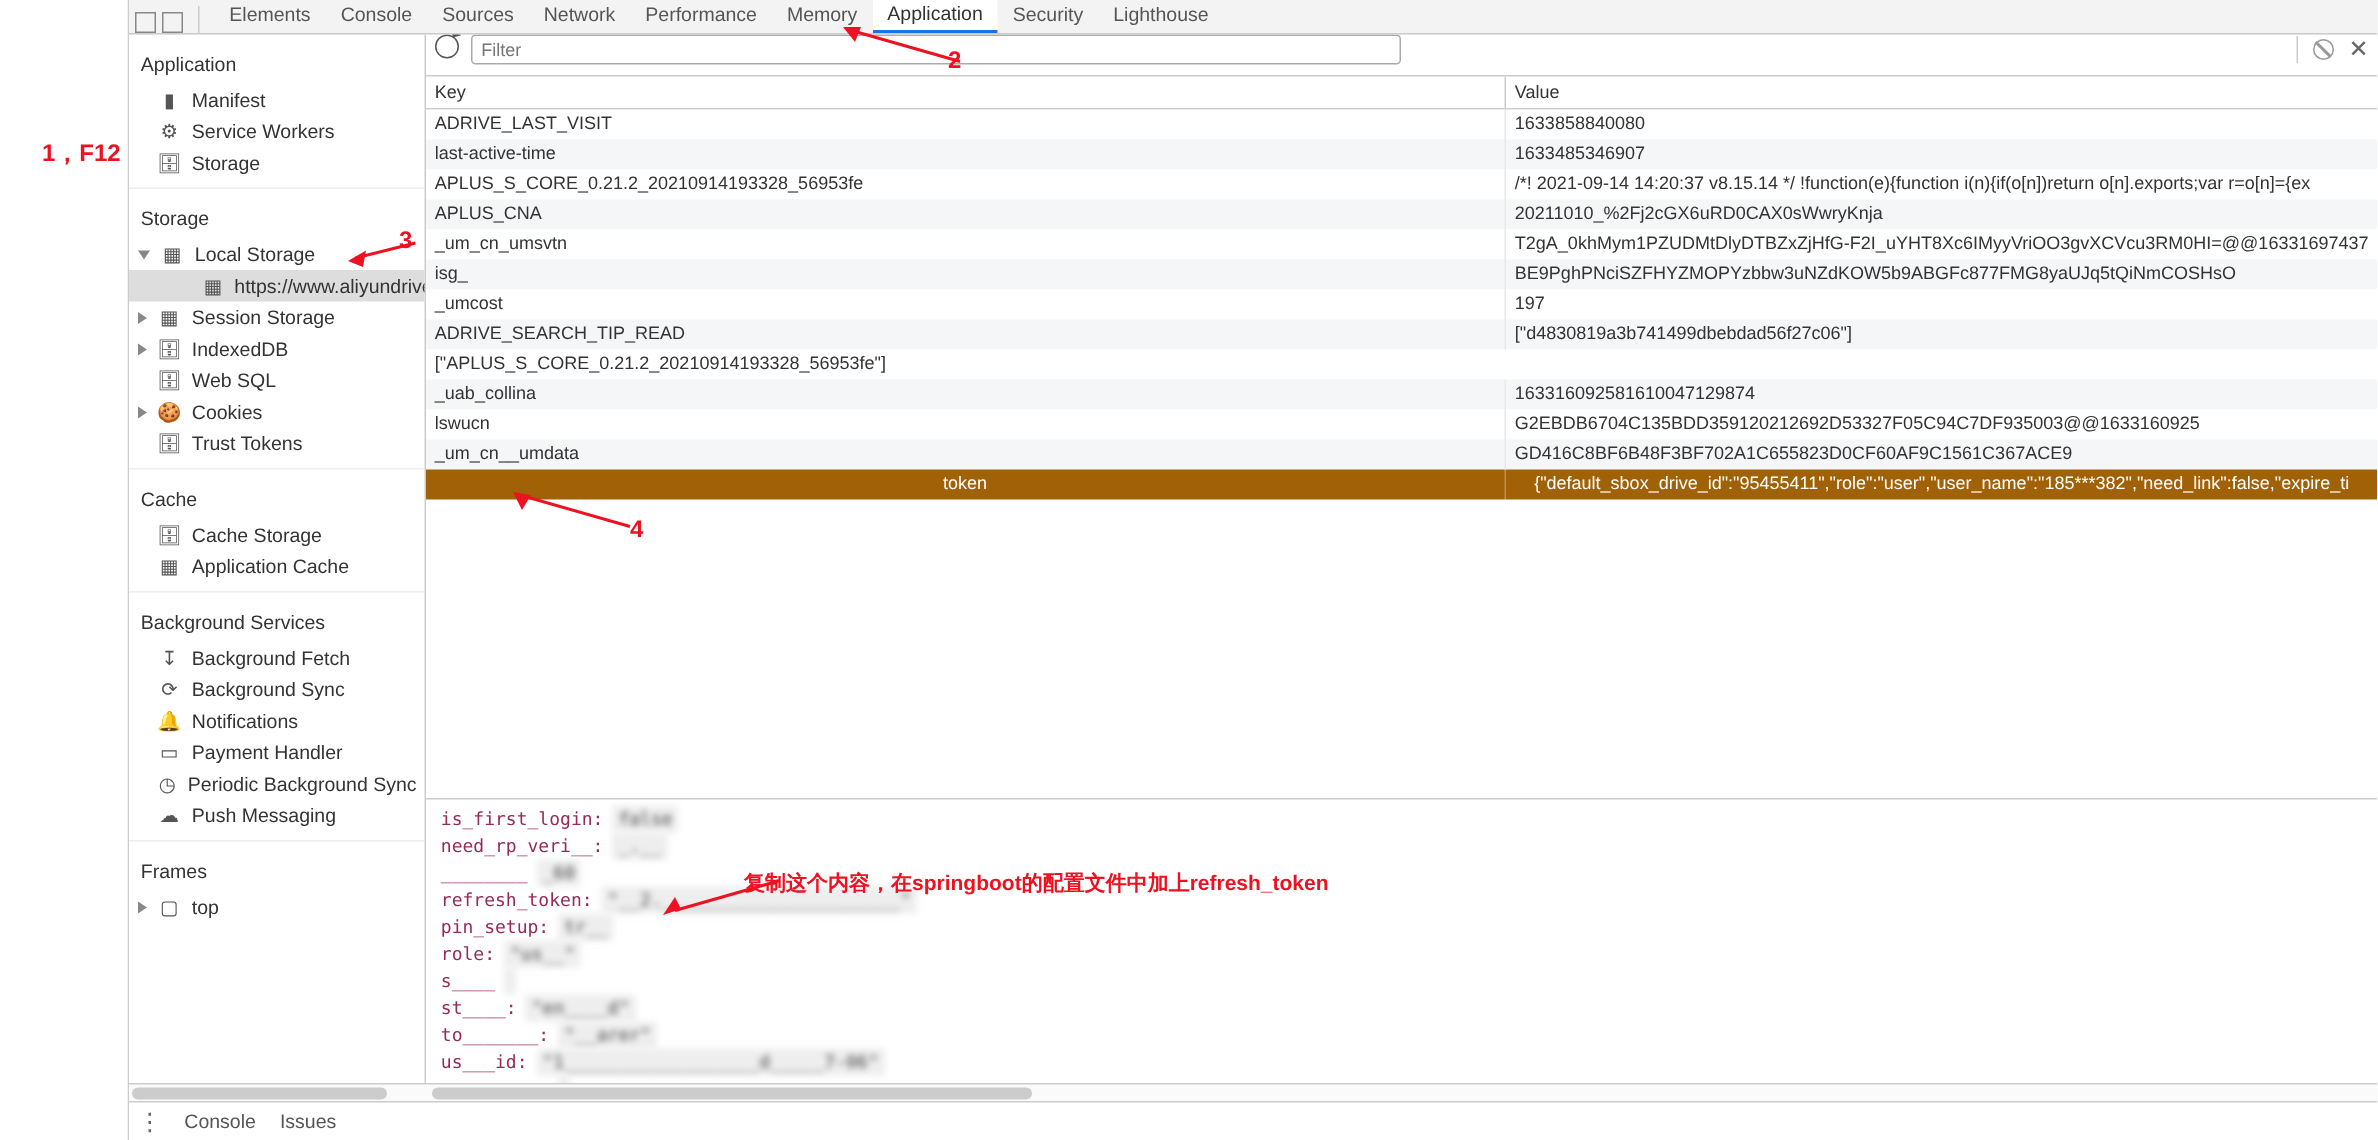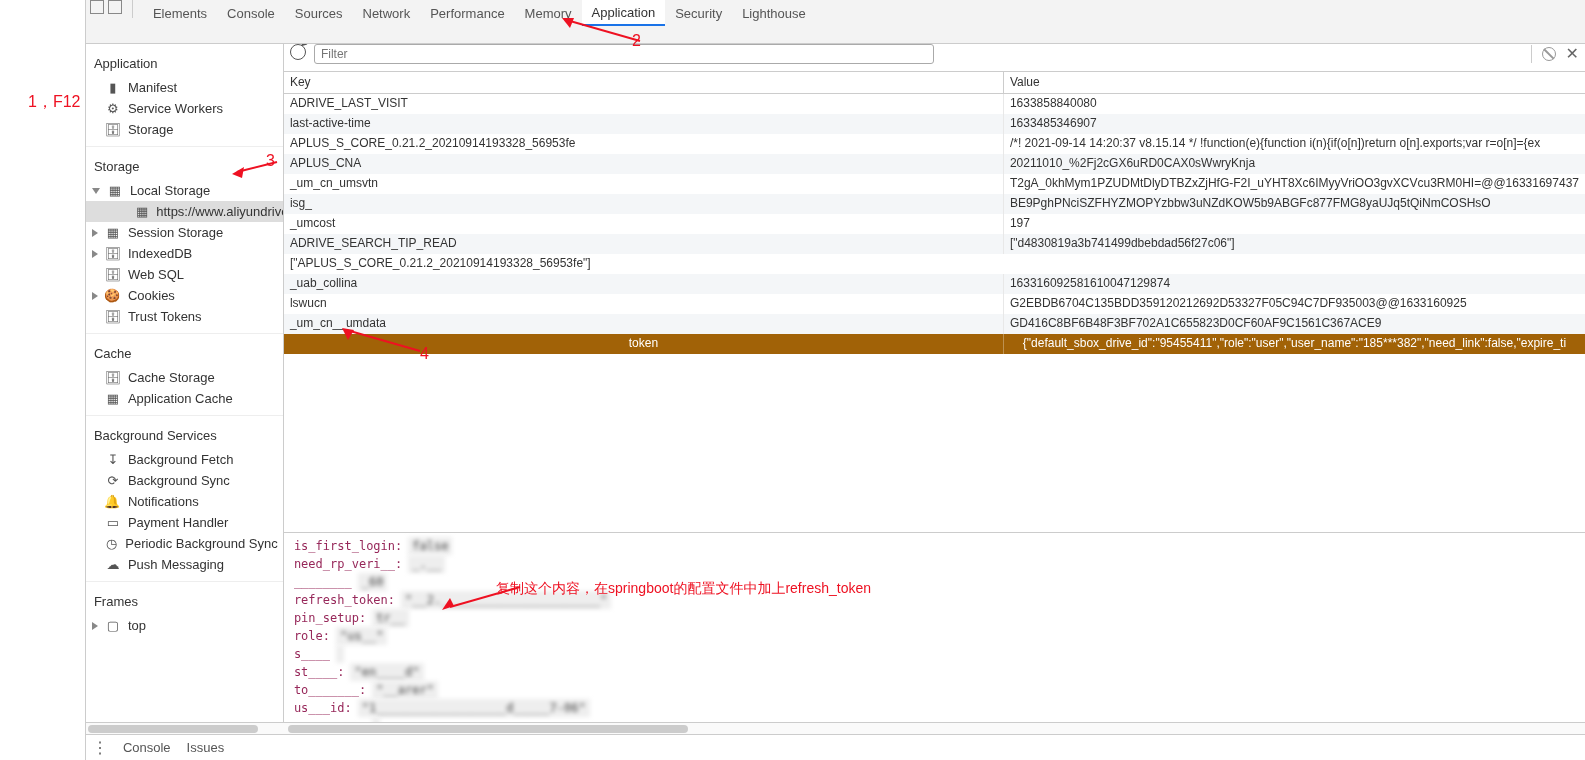--- a/index.html
+++ b/index.html
@@ -3,21 +3,21 @@
 <meta charset="utf-8">
 <style>
 * { box-sizing: border-box; margin: 0; padding: 0; }
 body { font-family: "Segoe UI", Arial, sans-serif; font-size: 12px; color: #333; background: #fff; width: 1585px; height: 760px; overflow: hidden; }
 
 .layout { display: flex; height: 760px; }
 .left-margin { width: 114px; position: relative; background: #fff; }
 .devtools { flex: 1; display: flex; flex-direction: column; border-left: 1px solid #ccc; }
 
 
-.tabbar { height: 44px; display: flex; align-items: flex-start; border-bottom: 1px solid #ccc; background: #f3f3f3; padding: 0 4px; gap: 4px; }
+.tabbar { height: 23px; display: flex; align-items: flex-end; border-bottom: 1px solid #ccc; background: #f3f3f3; padding: 0 4px; gap: 4px; }
 .tabbar .tool-icon { width: 14px; height: 14px; border: 1px solid #888; display: inline-block; }
 .tabbar .tool-icon.device { position: relative; }
 .tabbar .sep { width: 1px; height: 18px; background: #ccc; margin: 0 6px; }
 .tabbar .tab { padding: 4px 10px; font-size: 13px; color: #555; cursor: pointer; height: 26px; display: flex; align-items: center; }
 .tabbar .tab.active { color: #333; border-bottom: 2px solid #1a73e8; background: #fff; }
 
 
 .panels { flex: 1; display: flex; overflow: hidden; }
 
 
@@ -66,21 +66,21 @@
 .detail .kv .k { color: #97285a; }
 .detail .kv .v { color: #444; background: #eee; padding: 0 4px; }
 .detail .kv .v.blurred { filter: blur(2px); }
 
 
 .drawer { height: 26px; border-top: 1px solid #ccc; display: flex; align-items: center; gap: 16px; padding: 0 6px; background: #fff; }
 .drawer .menu-dots { font-size: 16px; color: #666; letter-spacing: -1px; }
 .drawer .dtab { font-size: 13px; color: #555; }
 
 
-.anno { position: absolute; color: #e12; font-size: 16px; font-family: Arial, sans-serif; pointer-events: none; }
+.anno { position: absolute; color: #e12; font-size: 16px; font-family: Arial, sans-serif; pointer-events: none; font-weight: bold; }
 .anno1 { left: 28px; top: 92px; }
 .anno2 { left: 632px; top: 32px; }
 .anno3 { left: 266px; top: 152px; }
 .anno4 { left: 420px; top: 345px; }
 .anno5 { left: 496px; top: 580px; font-size: 14px; }
 
 .arrow-svg { position: absolute; pointer-events: none; }
 .scrollbar-h { height: 12px; border-top: 1px solid #ccc; background: #fafafa; display: flex; align-items: center; position: relative; }
 .scrollbar-h .thumb { height: 8px; background: #ccc; border-radius: 4px; position: absolute; }
 </style>

